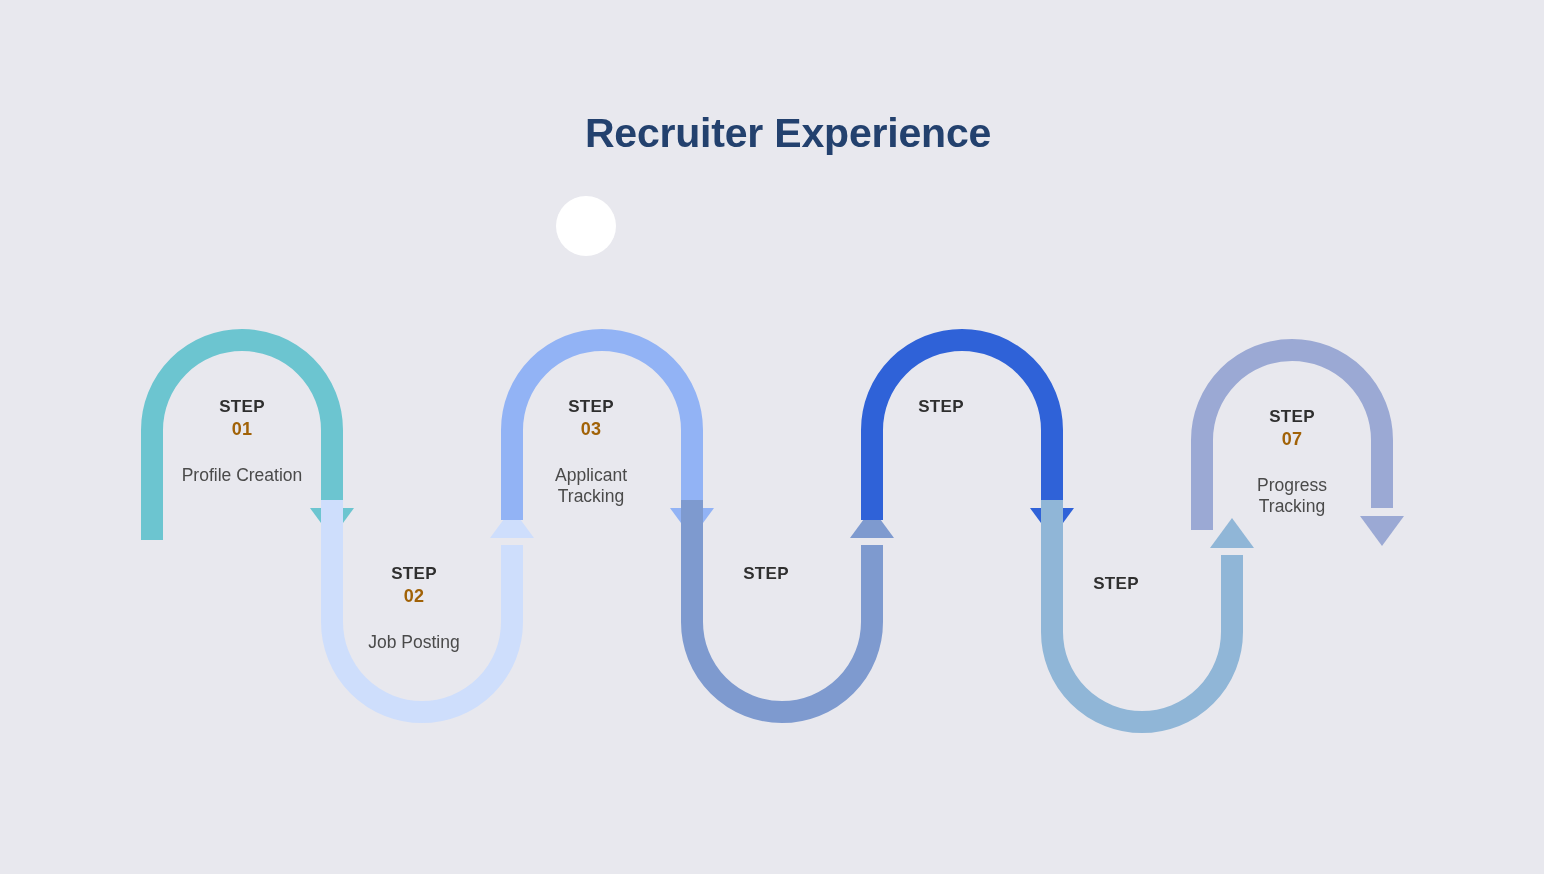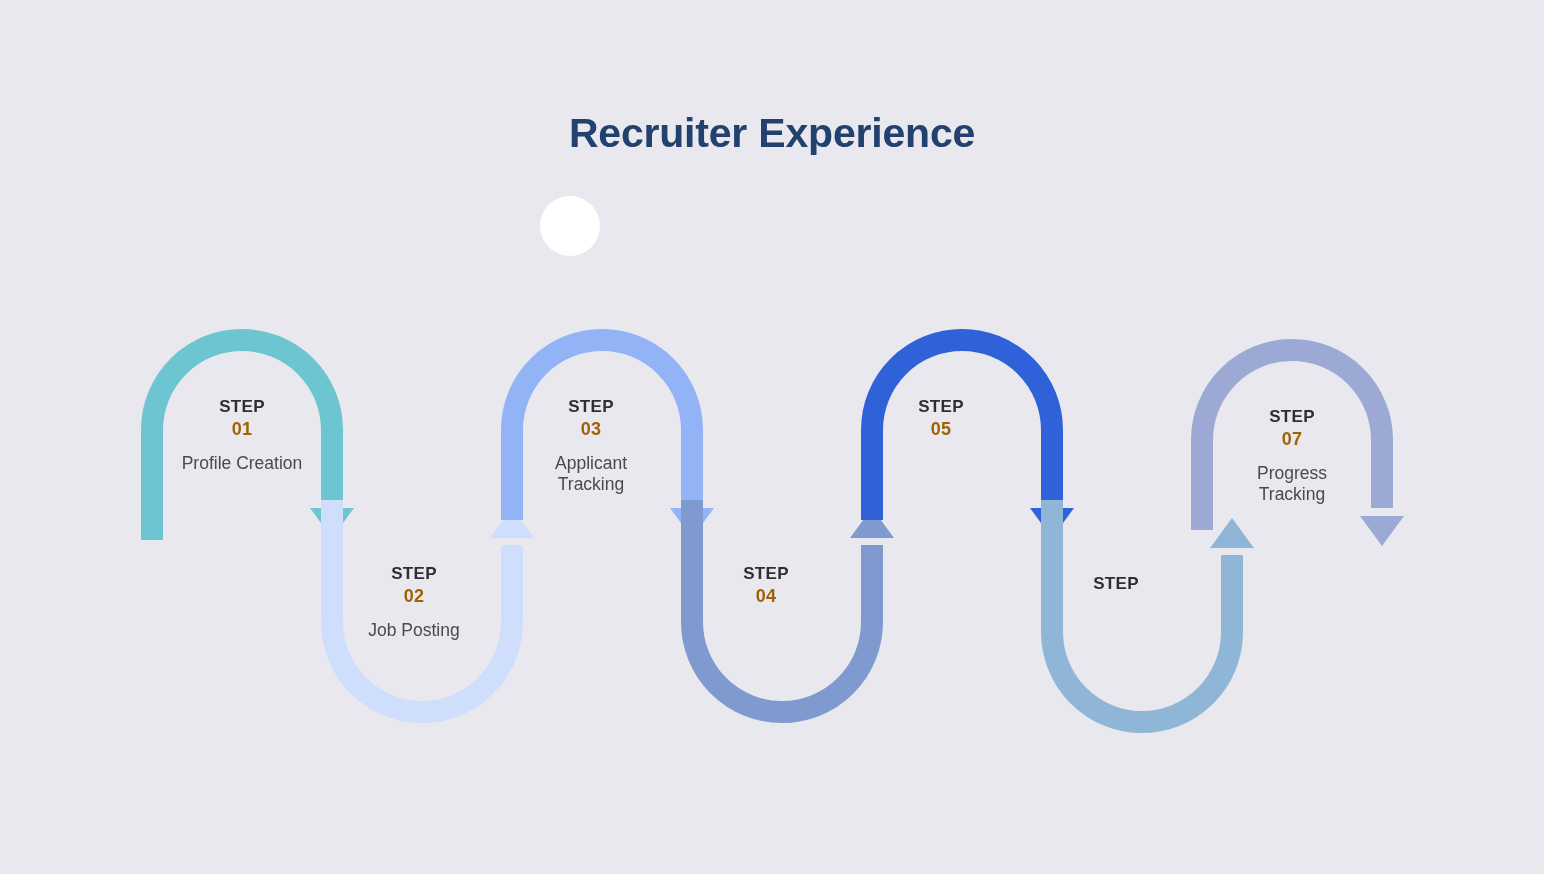--- a/index.html
+++ b/index.html
@@ -11,21 +11,21 @@
     height: 874px;
     background: #e8e8ee;
     font-family: "Liberation Sans", sans-serif;
     overflow: hidden;
     position: relative;
   }
 
   
   #title-block {
     position: absolute;
-    left: 0;
+    left: 16px;
     top: 96px;
     width: 1468px;
     text-align: center;
     height: 74px;
     padding-left: 36px;
   }
   #title-circle {
     position: absolute;
     left: 540px;
     top: 100px;
@@ -74,21 +74,21 @@
     font-weight: bold;
     color: #a16207;
     line-height: 23px;
     letter-spacing: 0.3px;
   }
   .step-title {
     font-size: 17.5px;
     font-weight: normal;
     color: #4a4a4a;
     line-height: 21px;
-    margin-top: 12px;
+    margin-top: 24px;
     white-space: pre-line;
   }
 </style>
 </head>
 <body>
 
 <div id="title-block">
   <div id="title-circle"></div>
   <div id="page-title">Recruiter Experience</div>
 </div>
@@ -145,26 +145,24 @@
 
 <div class="step-label" style="left:471px; top:396px;">
   <div class="step-word">STEP</div>
   <div class="step-num">03</div>
   <div class="step-title">Applicant
 Tracking</div>
 </div>
 
 <div class="step-label" style="left:646px; top:563px;">
   <div class="step-word">STEP</div>
-  <div class="step-num">04</div>
 </div>
 
 <div class="step-label" style="left:821px; top:396px;">
   <div class="step-word">STEP</div>
-  <div class="step-num">05</div>
 </div>
 
 <div class="step-label" style="left:996px; top:573px;">
   <div class="step-word">STEP</div>
 </div>
 
 <div class="step-label" style="left:1172px; top:406px;">
   <div class="step-word">STEP</div>
   <div class="step-num">07</div>
   <div class="step-title">Progress

